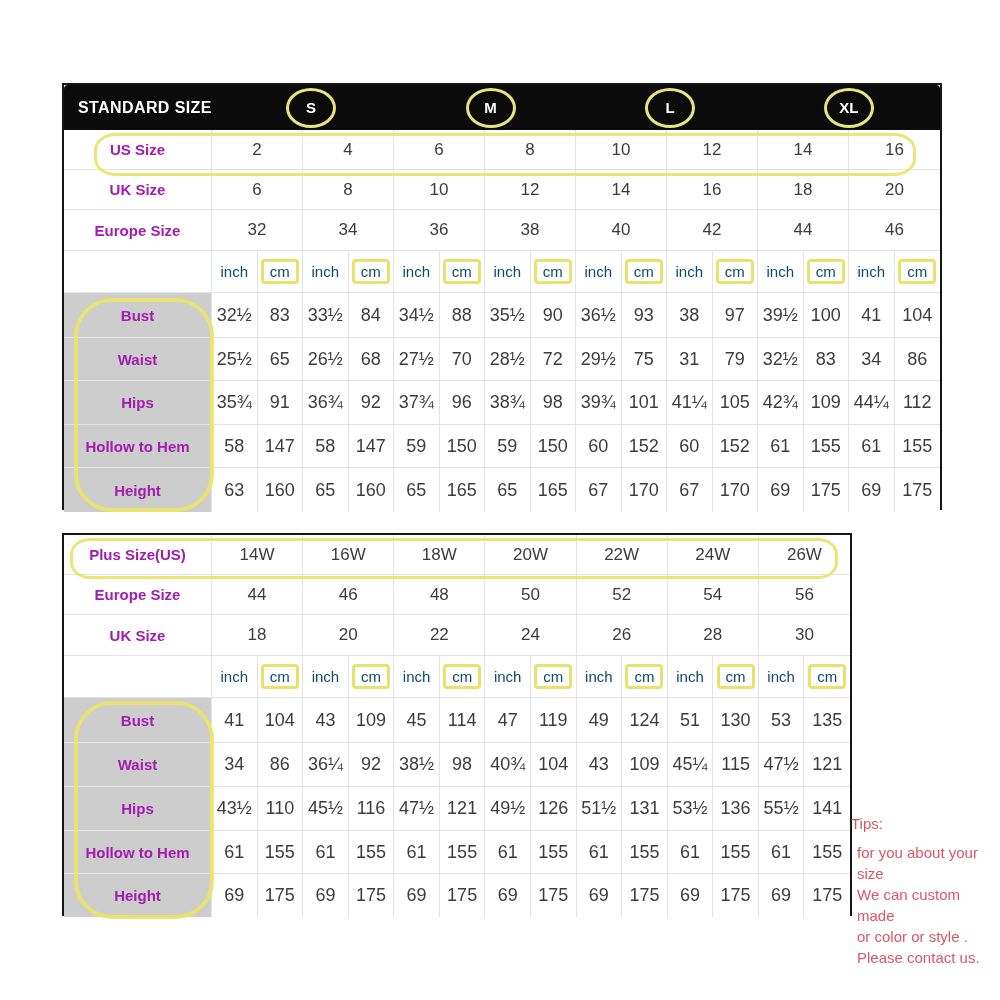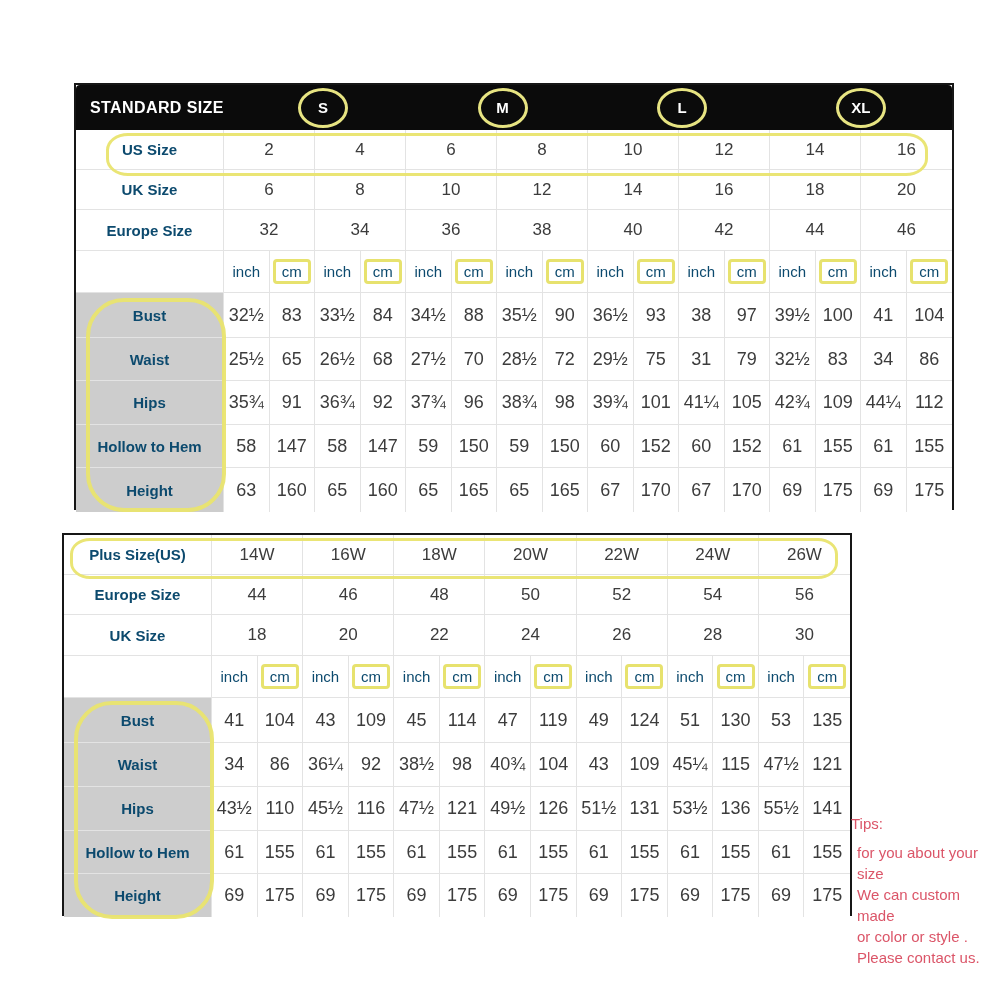--- a/index.html
+++ b/index.html
@@ -5,21 +5,21 @@
   html,body{margin:0;padding:0;}
   body{
     width:1000px;height:1000px;background:#ffffff;position:relative;
     font-family:"Liberation Sans", sans-serif;
     -webkit-font-smoothing:antialiased;
   }
   .canvas{position:absolute;inset:0;}
 
   
   .tbl{position:absolute;border:2px solid #161616;background:#fff;box-sizing:border-box;}
-  #std-table{left:74px;top:83px;width:880px;height:427px;}
+  #std-table{left:62px;top:83px;width:880px;height:427px;}
   #plus-table{left:62px;top:533px;width:790px;height:383px;}
 
   
   .header-bar{height:45px;background:#0b0b0b;position:relative;display:flex;align-items:center;border-radius:4px 4px 0 0;}
   .header-title{color:#ffffff;font-weight:bold;font-size:16px;letter-spacing:.4px;padding-left:14px;}
   .size-circle{
     position:absolute;top:50%;transform:translate(-50%,-50%);
     width:44px;height:34px;border:3px solid #e7e482;border-radius:50%;
     color:#fff;font-weight:bold;font-size:15px;
     display:flex;align-items:center;justify-content:center;background:transparent;
@@ -30,21 +30,21 @@
   #std-grid{grid-template-columns:148px repeat(16,1fr);grid-template-rows:40px 40px 41px 42px 45px 43px 44px 43px 44px;}
   #plus-grid{grid-template-columns:148px repeat(14,1fr);grid-template-rows:40px 40px 41px 42px 45px 44px 44px 43px 43px;}
 
   .cell{
     display:flex;align-items:center;justify-content:center;box-sizing:border-box;
     border-right:1px solid #e3e3e3;border-bottom:1px solid #e3e3e3;
     color:#3c3c3c;font-size:18px;background:#fff;white-space:nowrap;
   }
   .cell.last-col{border-right:none;}
   .cell.last-row{border-bottom:none;}
-  .label-cell{font-weight:bold;font-size:15px;color:#0c4a6e;}
+  .label-cell{font-weight:bold;font-size:15px;color:#a21caf;}
   .label-cell.gray{background:#cdcdcd;}
   .size-cell{grid-column:span 2;font-size:17px;}
   .unit-cell{font-size:15px;color:#0c4a6e;}
   .cm-hl{border:3px solid #e7e26e;border-radius:4px;padding:1px 6px;}
   .num-cell{font-size:18px;}
 
   
   .overlay{position:absolute;border:3px solid rgba(233,228,110,.95);pointer-events:none;background:transparent;}
   #std-us-capsule{left:30px;right:24px;top:48px;height:37px;border-radius:22px / 17px;}
   #std-label-oval{left:10px;top:213px;width:132px;height:206px;border-radius:38px;border-width:4px;}

